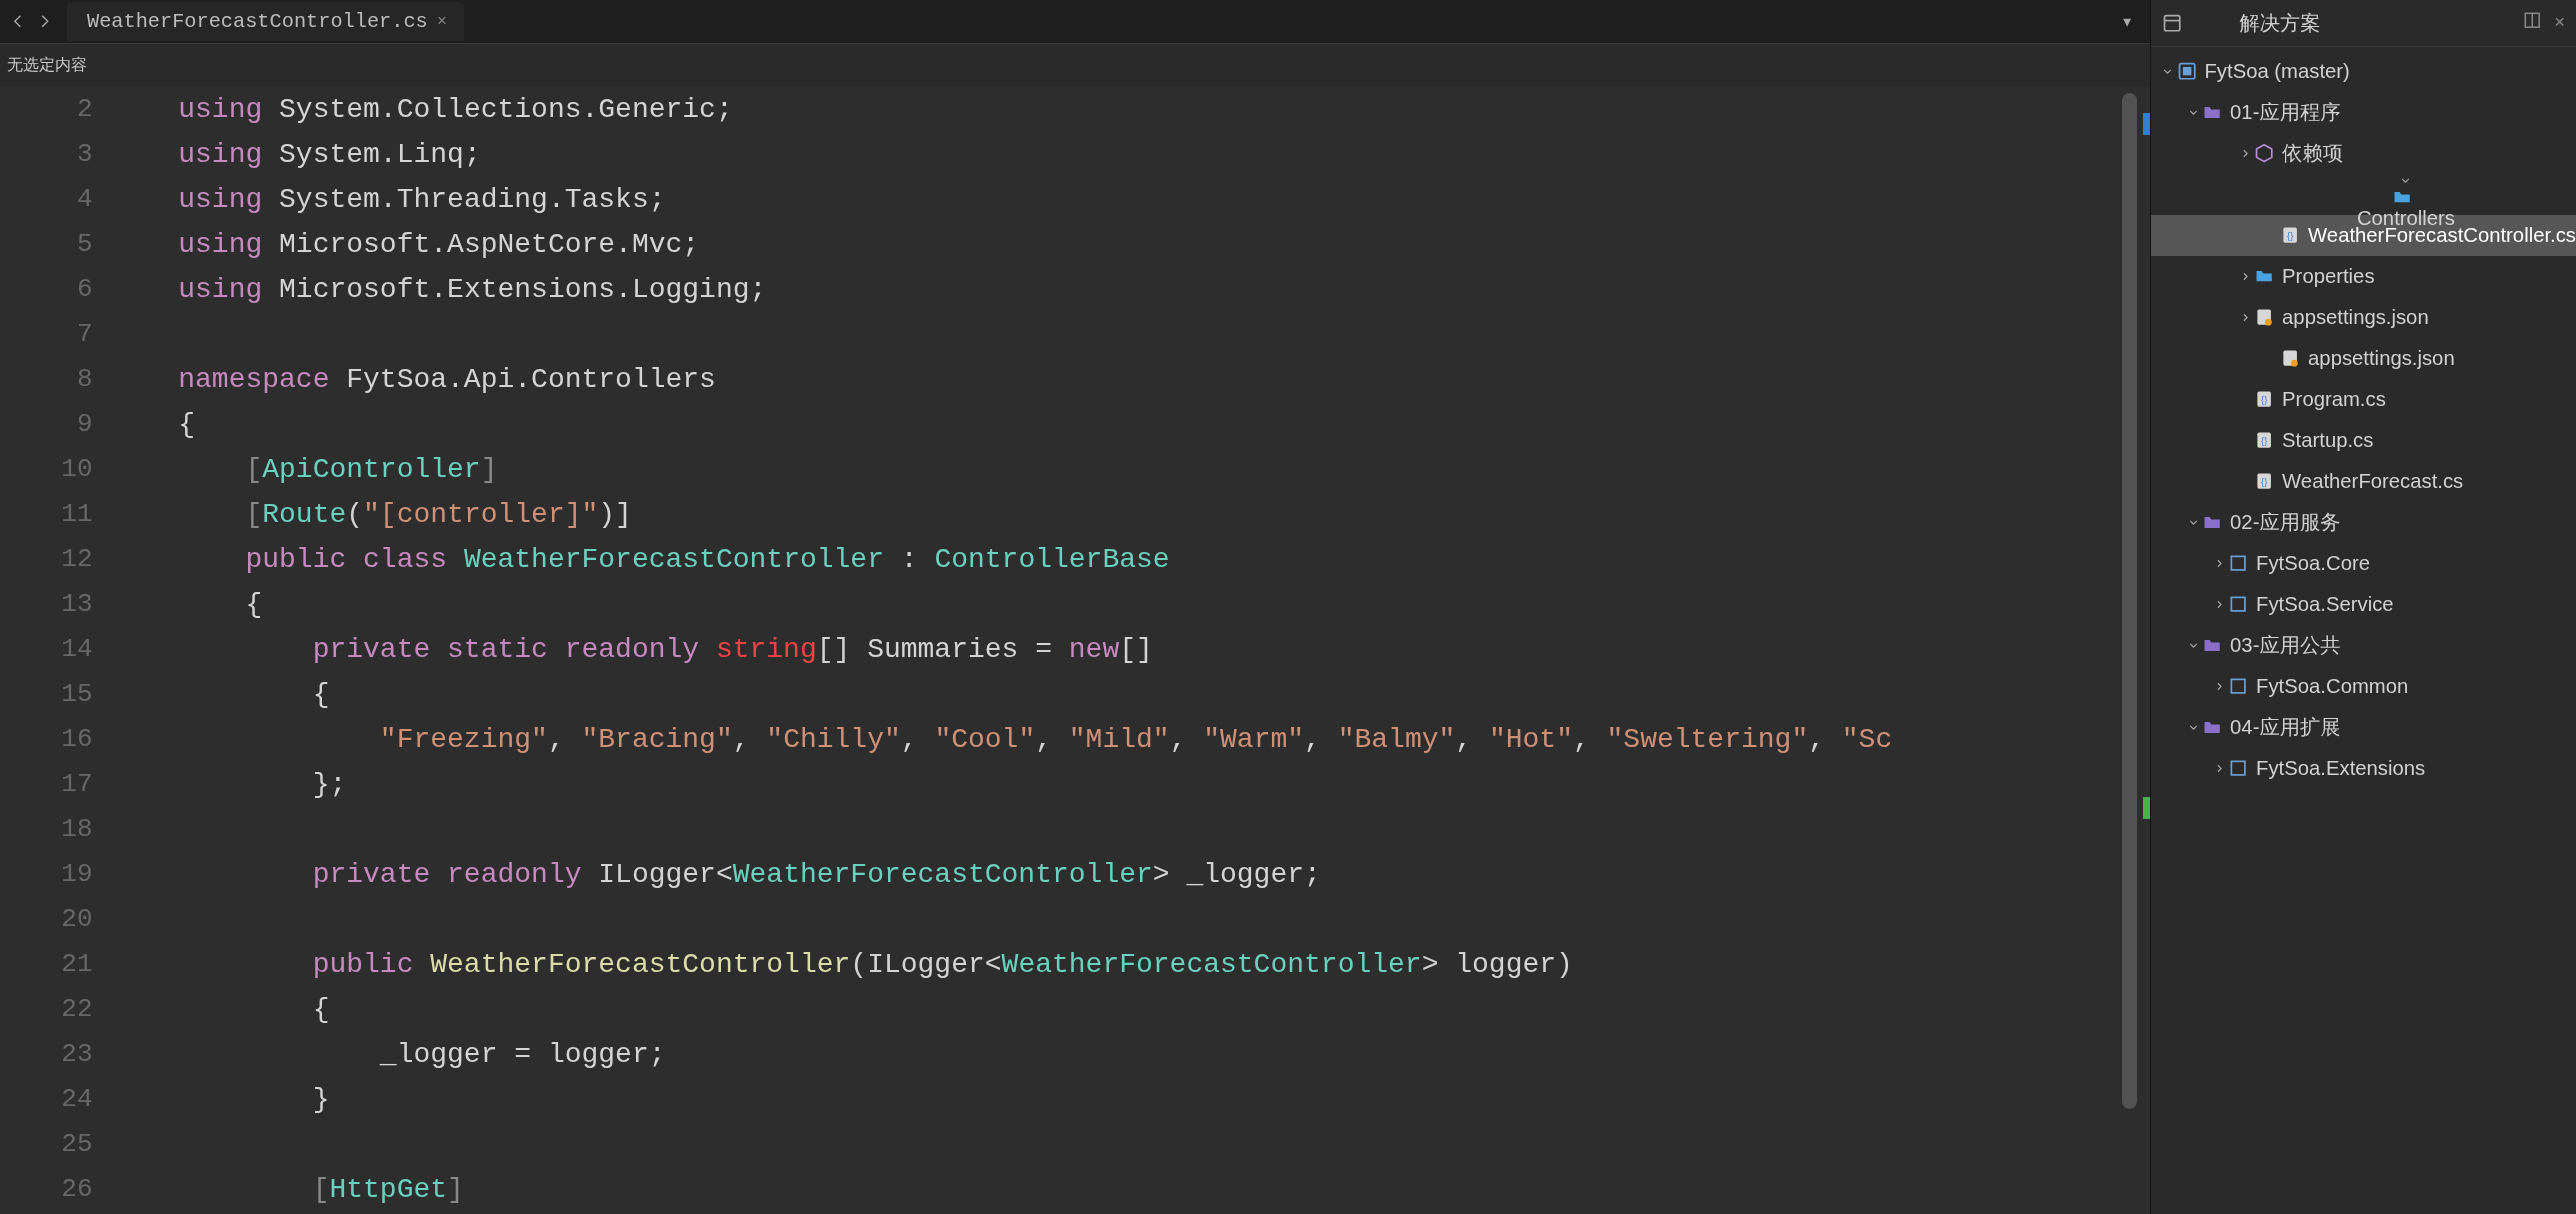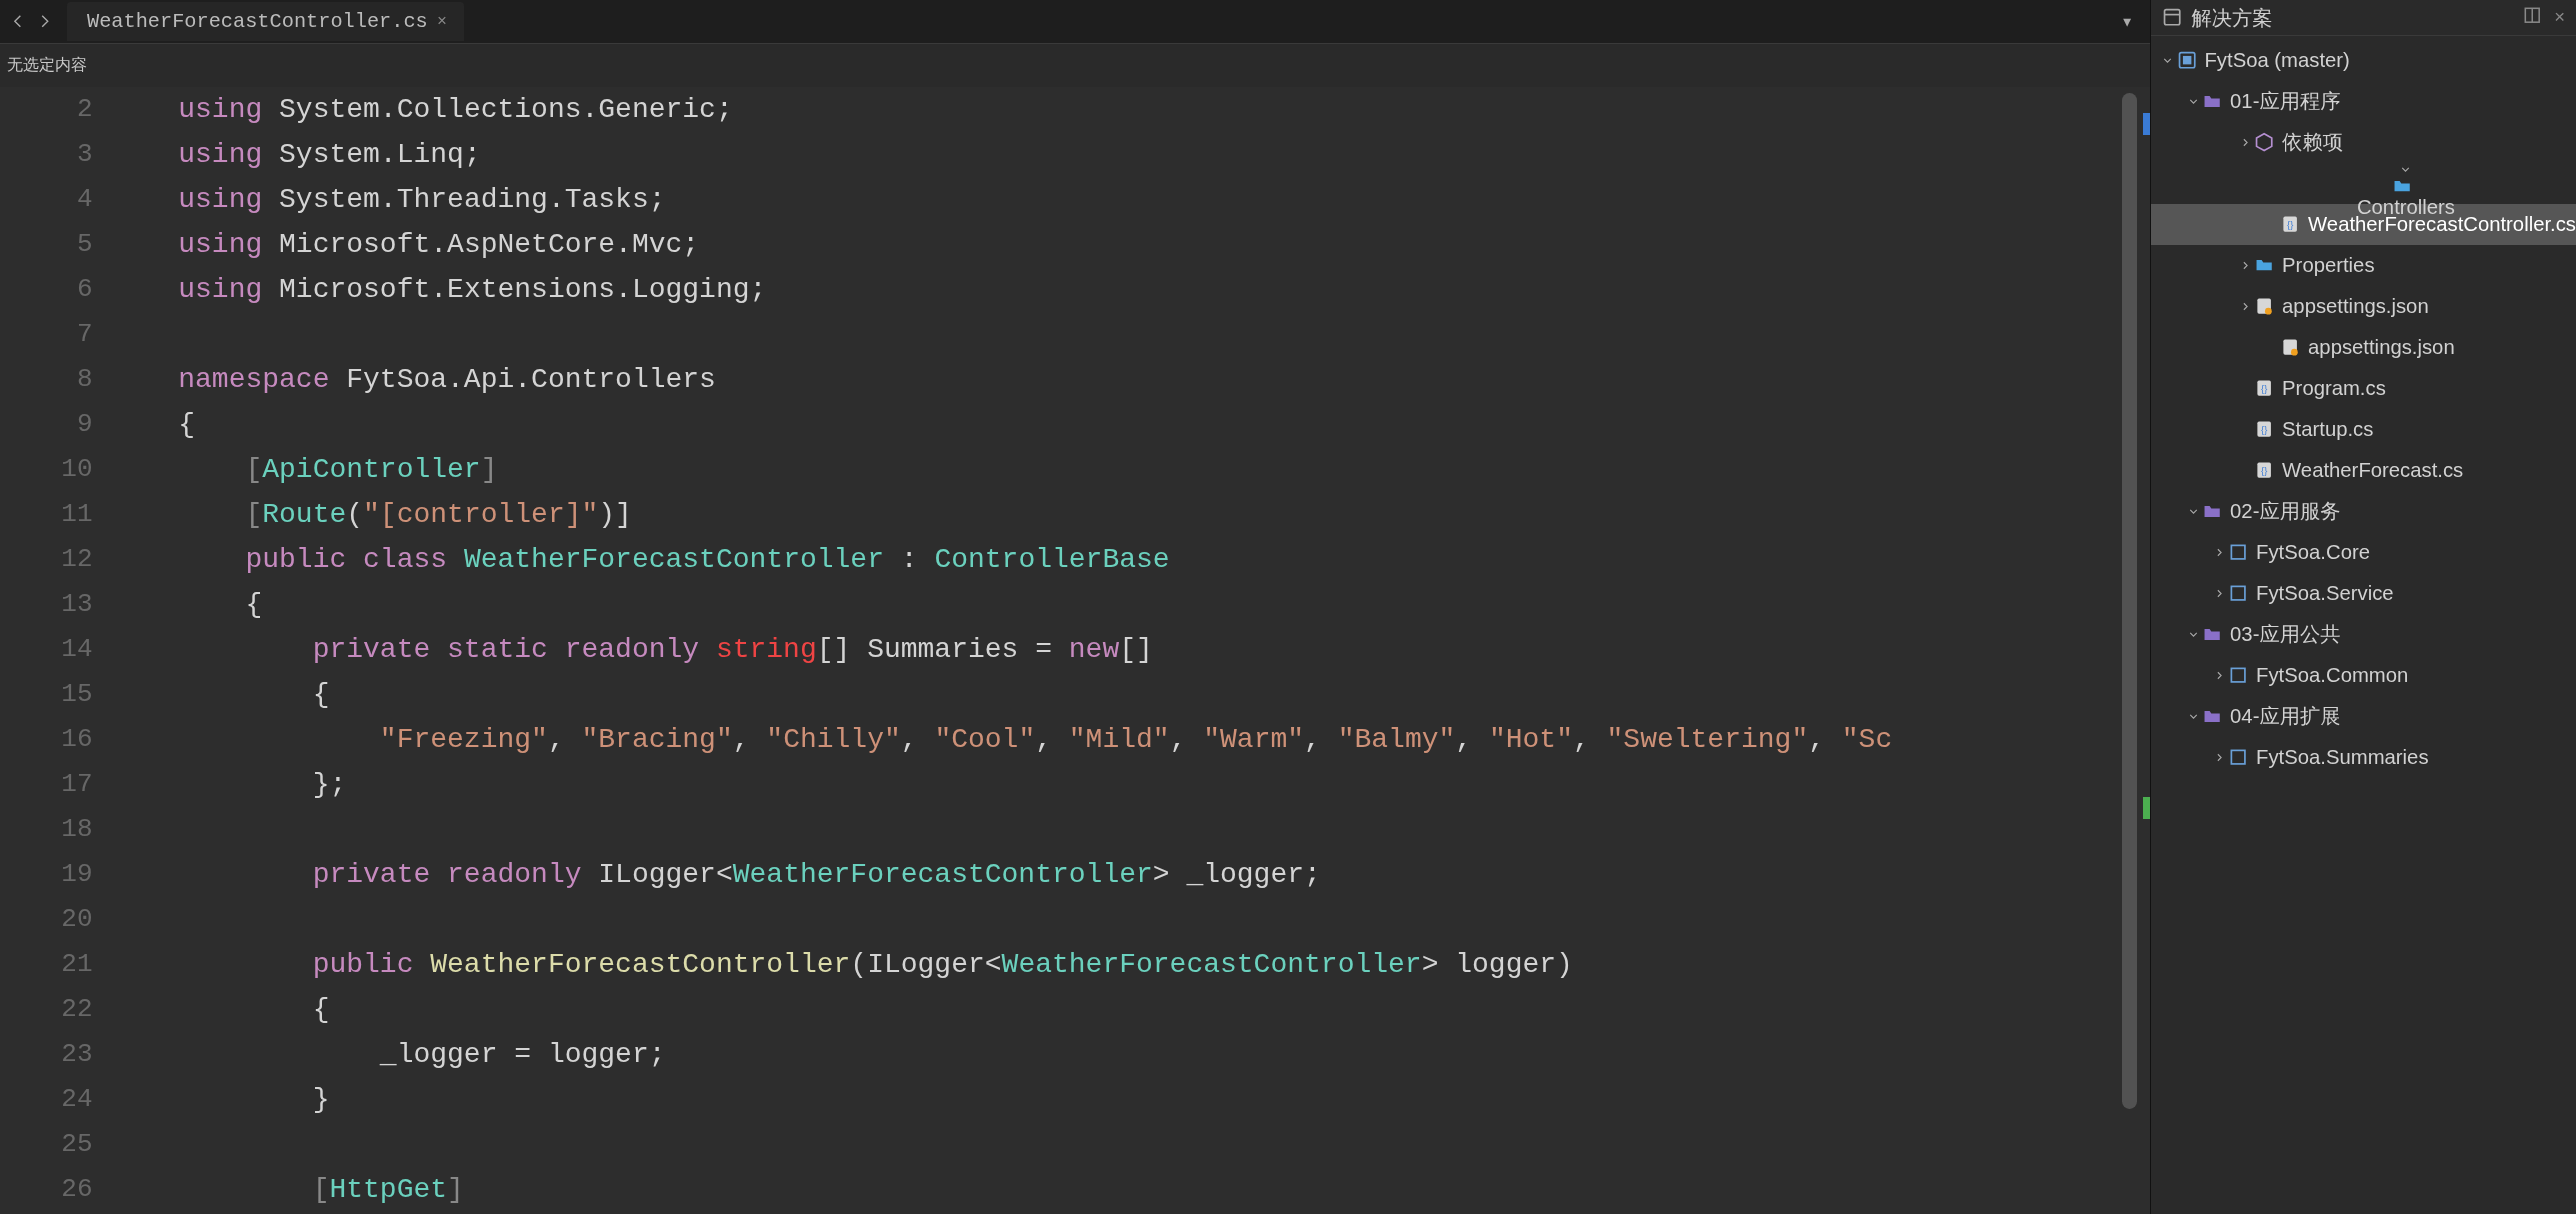--- a/index.html
+++ b/index.html
@@ -42,21 +42,21 @@
 .k  { color:#ef4444; }
 .kw { color:#c68abf; }
 .t  { color:#6bd1be; }
 .s  { color:#ce9178; }
 .d  { color:#888888; }
 .v  { color:#d4d4d4; }
 .m  { color:#dcdcaa; }
 .c  { color:#d4d4d4; }
 
 .side { flex:1; display:flex; flex-direction:column; background:#2a2a2a; border-left:0.9px solid #111; }
-.side-header { height:36px; display:flex; align-items:center; padding:0 11px; color:#cfcfcf; font-family:"Microsoft YaHei","PingFang SC",sans-serif; font-size:20.3px; border-bottom:0.9px solid #3a3a3a; }
+.side-header { height:47px; display:flex; align-items:center; padding:0 11px; color:#cfcfcf; font-family:"Microsoft YaHei","PingFang SC",sans-serif; font-size:20.3px; border-bottom:0.9px solid #3a3a3a;gap:48px; }
 .side-header .icn { width:20.3px; height:20.3px; margin-right:9.2px; }
 .side-header .spacer { margin-left:auto; display:flex; gap:13px; color:#888; }
 .tree { padding-top:3.7px; font-family:"Microsoft YaHei","PingFang SC",sans-serif; font-size:20.3px; color:#d2d2d2; }
 .node { display:flex; align-items:center; height:41px; cursor:pointer; }
 .node.selected { background:#565656; color:#fff; }
 .tw { width:18.5px; height:18.5px; display:flex; align-items:center; justify-content:center; }
 .tw svg { width:13px; height:13px; stroke:#aaa; stroke-width:2; fill:none; }
 .nic { width:20.3px; height:20.3px; margin-right:7.4px; display:flex; align-items:center; justify-content:center; }
 .nic svg { width:20.3px; height:20.3px; }
 </style>
@@ -353,18 +353,18 @@
           <span class="tw">
             <svg viewBox="0 0 24 24">
               <polyline points="9 6 15 12 9 18"></polyline>
             </svg>
           </span>
           <span class="nic">
             <svg viewBox="0 0 24 24">
               <rect x="4" y="4" width="16" height="16" fill="none" stroke="#6aa0d8" stroke-width="2"></rect>
             </svg>
           </span>
-          <span>FytSoa.Summaries</span>
+          <span>FytSoa.Extensions</span>
         </div>
       </div>
   </div>
 </div>
 
 
 </body></html>

